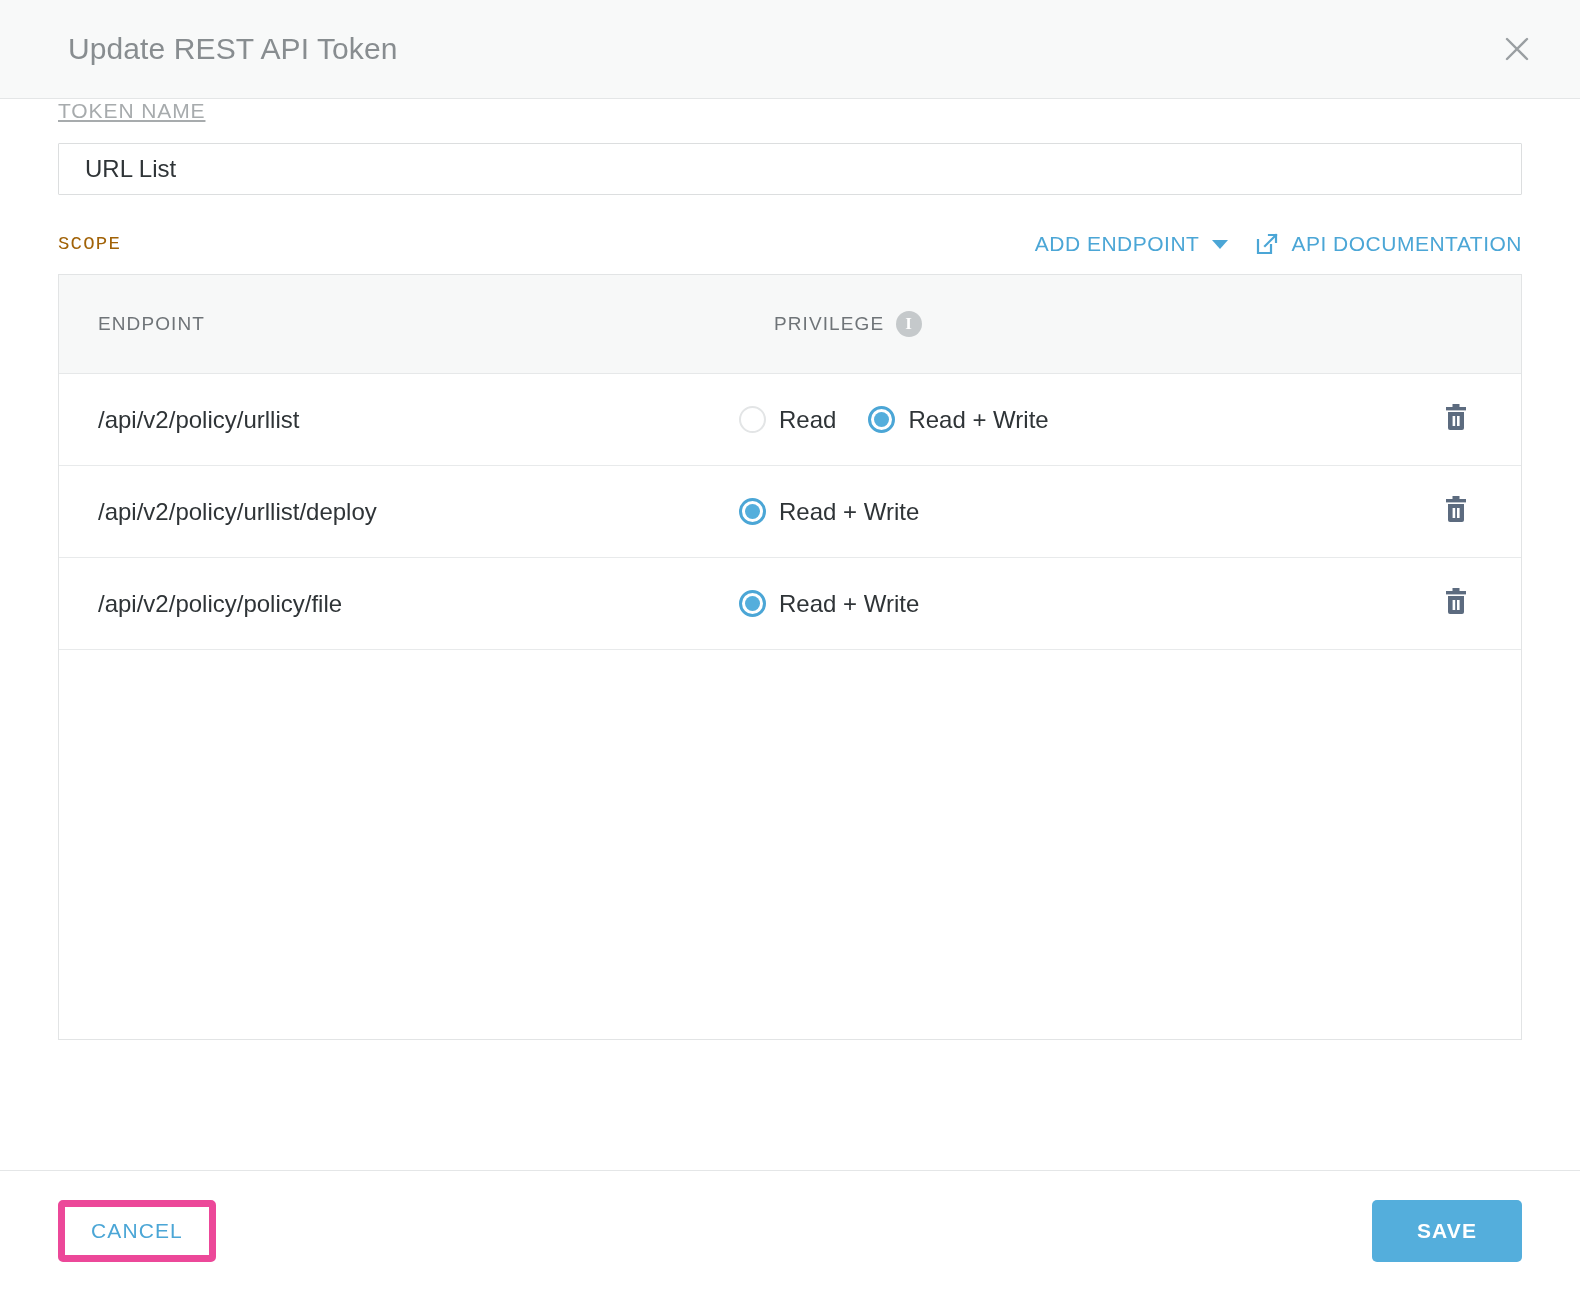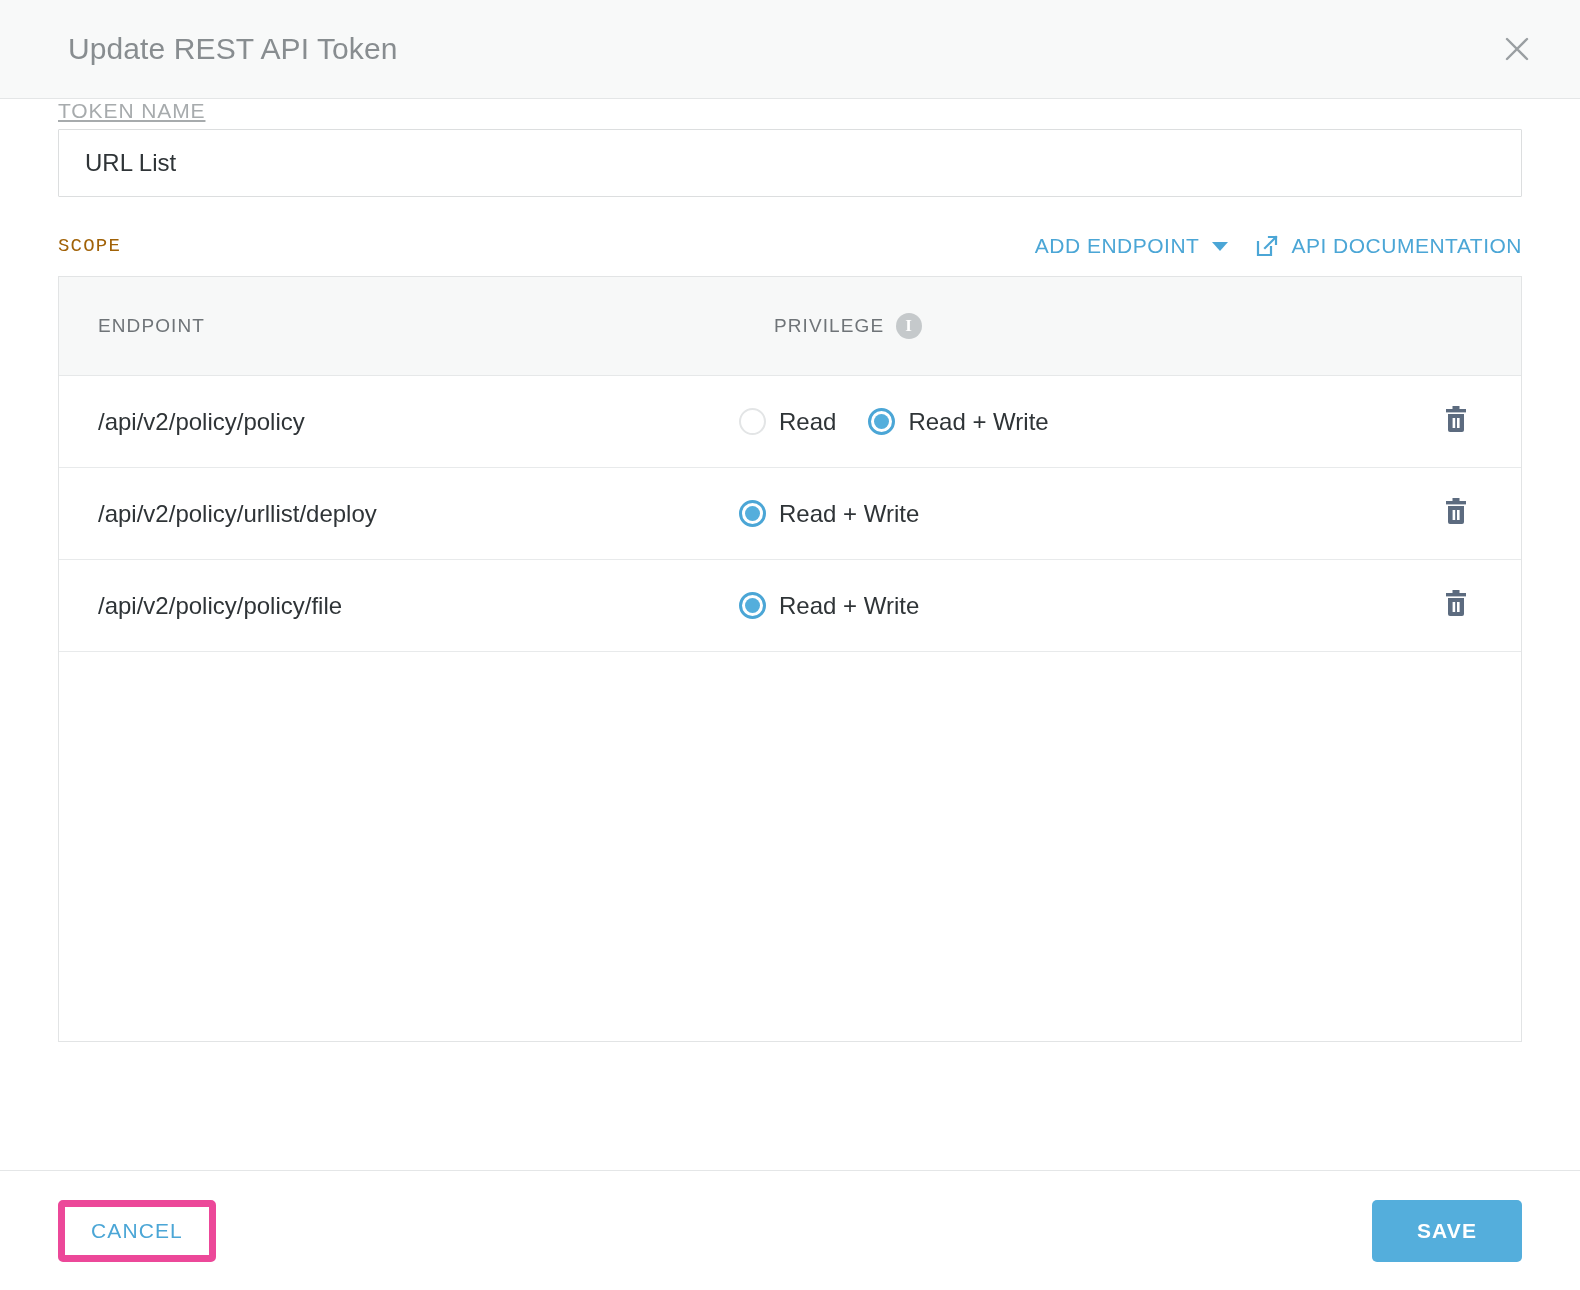--- a/index.html
+++ b/index.html
@@ -65,23 +65,23 @@
 
   .field-label {
     font-size: 21px;
     letter-spacing: 0.9px;
     color: #a7abad;
     text-transform: uppercase;
     text-decoration: underline;
   }
 
   .text-input {
-    margin-top: 6px;
+    margin-top: 20px;
     width: 1464px;
-    height: 68px;
+    height: 52px;
     border: 1px solid #dcdedf;
     background: #ffffff;
     font-family: "Liberation Sans", sans-serif;
     font-size: 24px;
     color: #2f3437;
     padding: 0 26px;
     outline: none;
     border-radius: 1px;
   }
 
@@ -333,21 +333,21 @@
       <div class="table-head">
         <div class="col-endpoint">ENDPOINT</div>
         <div class="col-privilege">
           <span>PRIVILEGE</span>
           <span class="info-icon">i</span>
         </div>
         <div class="cell-delete"></div>
       </div>
 
       <div class="table-row">
-        <div class="cell-endpoint">/api/v2/policy/policy</div>
+        <div class="cell-endpoint">/api/v2/policy/urllist</div>
         <div class="cell-privilege">
           <div class="radio-group">
             <div class="radio-opt">
               <span class="radio"></span>
               <span class="radio-label">Read</span>
             </div>
             <div class="radio-opt">
               <span class="radio checked"></span>
               <span class="radio-label">Read + Write</span>
             </div>

